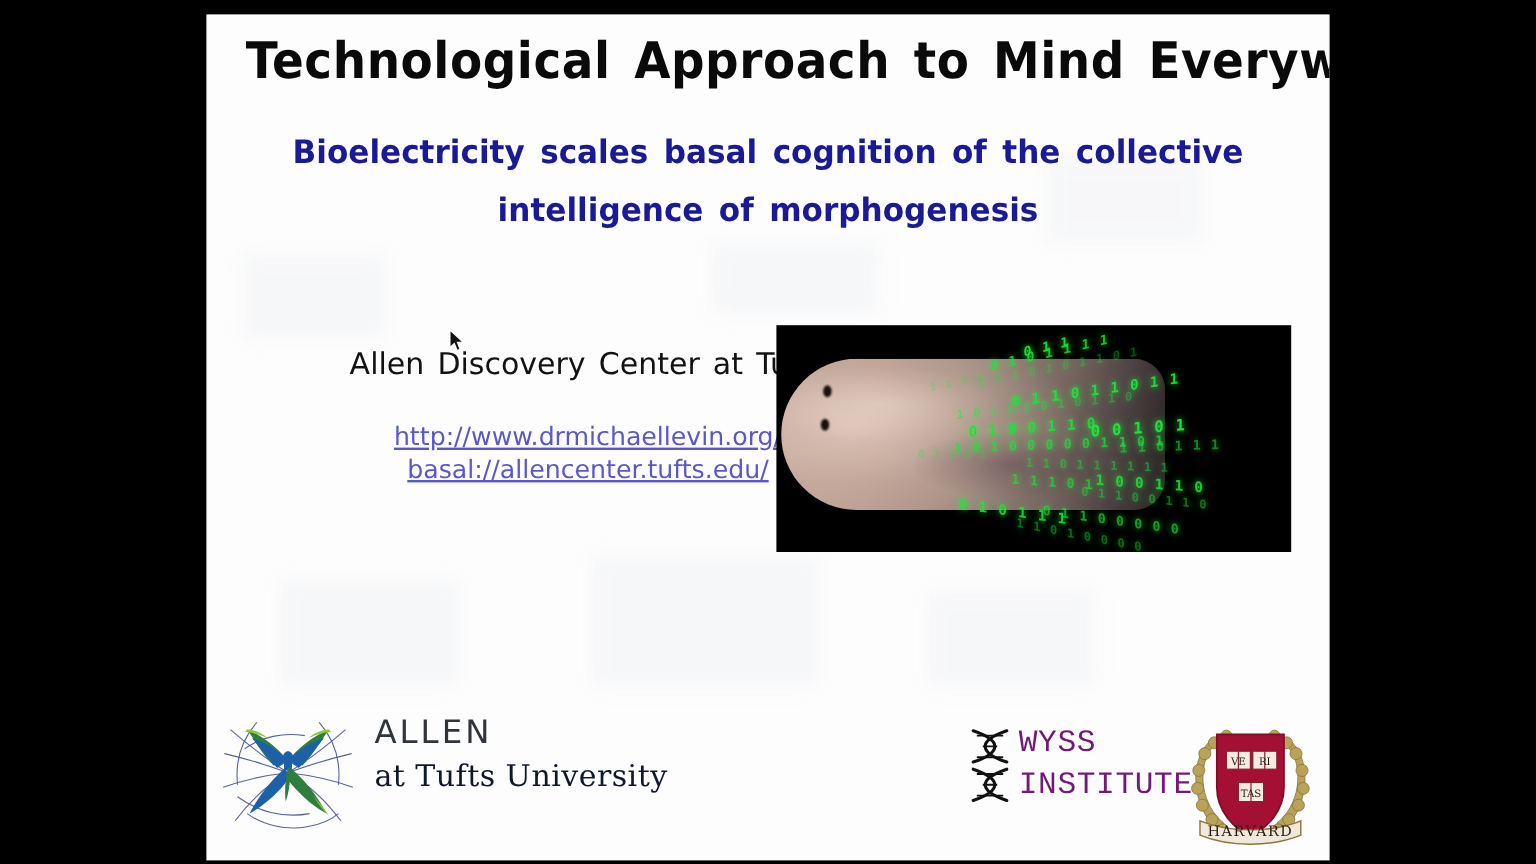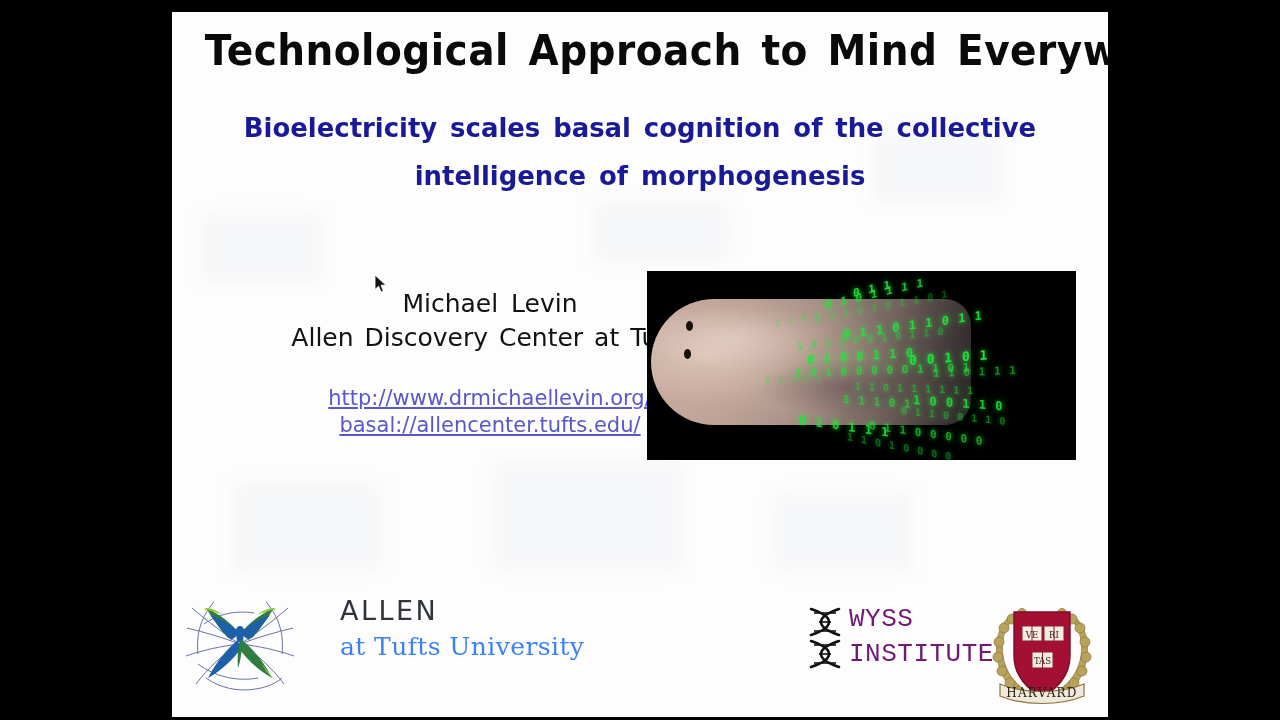--- a/index.html
+++ b/index.html
@@ -179,30 +179,29 @@
   #allen-bird {
     position: absolute;
     left: 0; top: 4px;
     width: 112px; height: 108px;
   }
   #allen-text {
     position: absolute;
     left: 128px;
     top: 6px;
     font-family: "DejaVu Sans", sans-serif;
-    margin-left: 28px;
   }
   .allen-line1, .allen-line2 {
     color: #30353c;
     font-size: 27px;
     line-height: 38px;
     letter-spacing: 2.5px;
   }
   .allen-line3 {
-    color: #3b82f6;
+    color: #0f172a;
     font-family: "DejaVu Serif", serif;
     font-size: 25px;
     line-height: 34px;
     letter-spacing: 0.4px;
   }
 
   #logo-wyss {
     position: absolute;
     left: 633px;
     top: 592px;
@@ -260,21 +259,20 @@
     <div class="ghost" style="left:700px; top:120px; width:130px; height:70px;"></div>
 
     <div id="title">Technological Approach to Mind Everywhere</div>
 
     <div id="subtitle">
       <div>Bioelectricity scales basal cognition of the collective</div>
       <div>intelligence of morphogenesis</div>
     </div>
 
     <div id="author-block">
-      <div class="author-name">Michael Levin</div>
       <div class="author-affil">Allen Discovery Center at Tufts</div>
       <div id="links">
         <span class="link">http://www.drmichaellevin.org/</span>
         <span class="link">basal://allencenter.tufts.edu/</span>
       </div>
     </div>
 
     <div id="worm-panel">
       <div id="worm-body"></div>
       <div class="eyespot" id="eye-1"></div>

